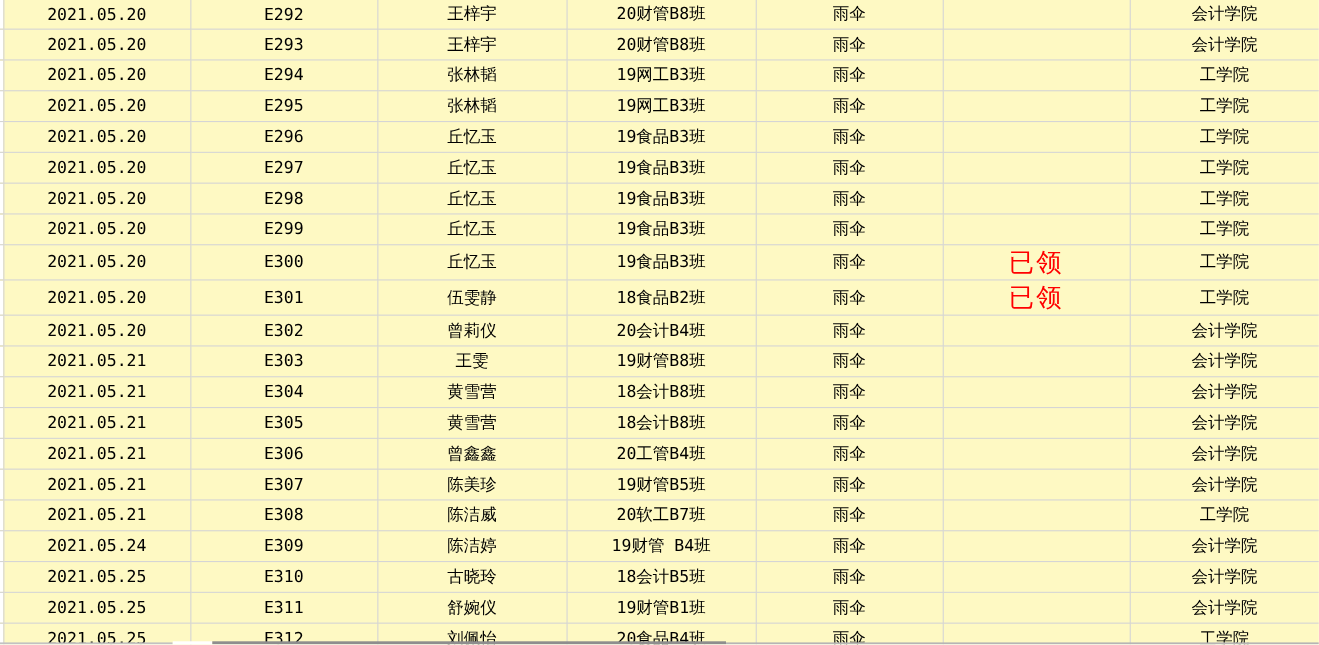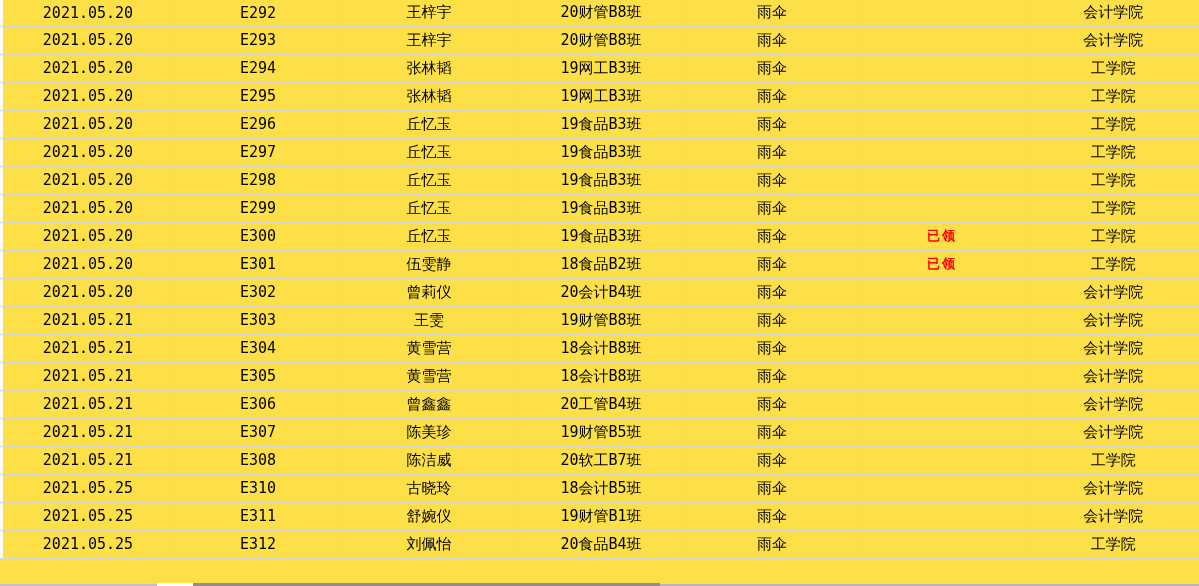--- a/index.html
+++ b/index.html
@@ -5,21 +5,21 @@
   html, body {
     margin: 0;
     padding: 0;
     background: #ffffff;
   }
   #app {
     position: relative;
     width: 1199px;
     height: 586px;
     overflow: hidden;
-    background: #fde047;
+    background: #fef9c3;
   }
   table.grid {
     border-collapse: collapse;
     table-layout: fixed;
     width: 1199px;
     font-family: "DejaVu Sans Mono", "Liberation Serif", serif;
     font-size: 15px;
     color: #000000;
   }
   table.grid td {
@@ -43,22 +43,22 @@
     border-left: none;
   }
   table.grid td:last-child {
     border-right: none;
   }
   table.grid td.sliver {
     background: #ffffff;
   }
   td.received {
     color: #ff0000;
-    font-weight: bold;
-    font-size: 13px;
+    font-weight: normal;
+    font-size: 23px;
     letter-spacing: 2px;
   }
   
   .edge-line-left {
     position: absolute; left: 0; bottom: 0; width: 157px; height: 2px;
     background: #c2c2c2;
   }
   .edge-notch {
     position: absolute; left: 157px; bottom: 0; width: 36px; height: 3px;
     background: #ffffff;
@@ -253,20 +253,30 @@
           <td>2021.05.21</td>
           <td>E308</td>
           <td>陈洁威</td>
           <td>20软工B7班</td>
           <td>雨伞</td>
           <td></td>
           <td>工学院</td>
         </tr>
         <tr>
           <td class="sliver"></td>
+          <td>2021.05.24</td>
+          <td>E309</td>
+          <td>陈洁婷</td>
+          <td>19财管 B4班</td>
+          <td>雨伞</td>
+          <td></td>
+          <td>会计学院</td>
+        </tr>
+        <tr>
+          <td class="sliver"></td>
           <td>2021.05.25</td>
           <td>E310</td>
           <td>古晓玲</td>
           <td>18会计B5班</td>
           <td>雨伞</td>
           <td></td>
           <td>会计学院</td>
         </tr>
         <tr>
           <td class="sliver"></td>

